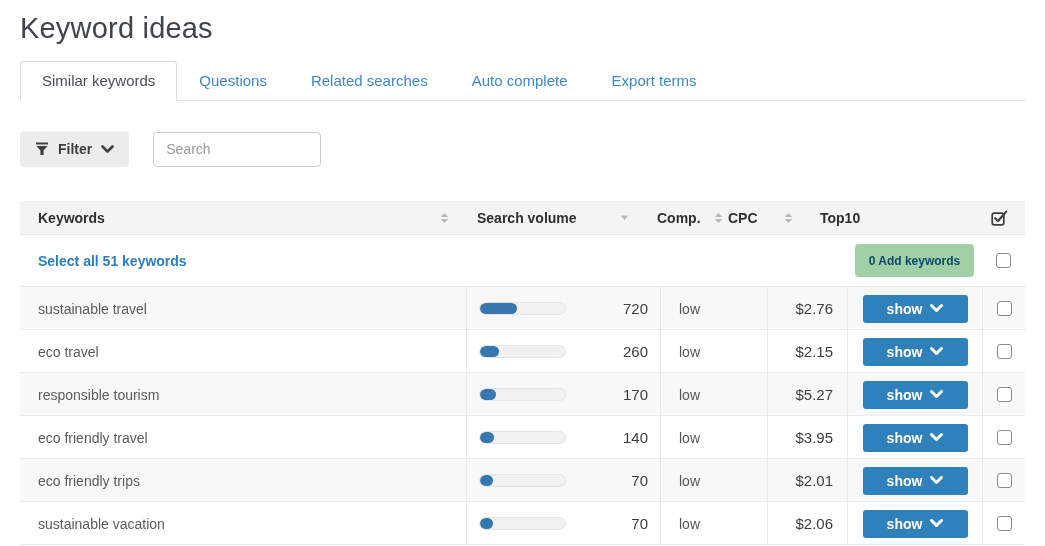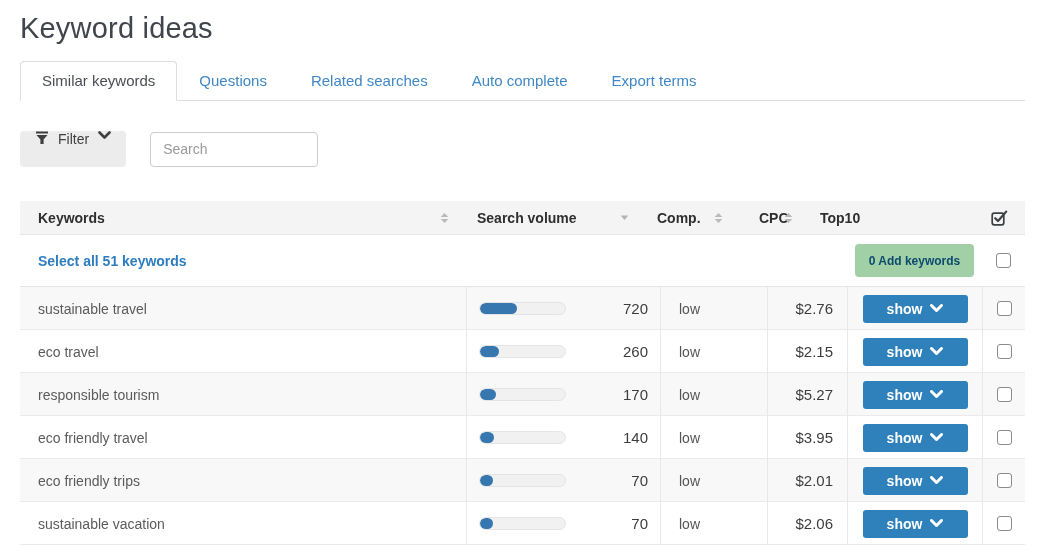--- a/index.html
+++ b/index.html
@@ -11,23 +11,23 @@
 
   
   .tabbar { margin-top:16px; display:flex; border-bottom:1px solid #ddd; }
   .tab { padding:10px 21px 11px; font-size:15px; color:#3f87c5; cursor:pointer;
     border:1px solid transparent; border-bottom:none; margin-bottom:-1px; }
   .tab.active { color:#4a4f54; background:#fff; border-color:#ddd;
     border-radius:4px 4px 0 0; border-bottom:1px solid #fff; }
 
   
   .toolbar { margin-top:30px; display:flex; align-items:center; }
-  .btn-gray { display:inline-flex; gap:9px; background:#ececec;
+  .btn-gray { display:inline-flex; align-items:center; gap:9px; background:#ececec;
     border:none; border-radius:4px; padding:0 15px; height:36px; font-size:14px;
-    font-weight:normal; color:#3f3f3f; cursor:pointer; font-family:inherit; }
+    font-weight:bold; color:#3f3f3f; cursor:pointer; font-family:inherit; }
   .search-input { margin-left:24px; width:168px; height:35px; border:1px solid #ccc;
     border-radius:4px; padding:0 12px; font-size:14px; color:#444; font-family:inherit; }
   .search-input::placeholder { color:#9a9a9a; }
   .toolbar-right { margin-left:auto; display:flex; align-items:center; gap:13px; }
   .per-page-label { font-size:14px; font-weight:bold; color:#3c3c3c; }
   .per-page-select { width:62px; height:33px; border:1px solid #ccc; border-radius:4px;
     display:flex; align-items:center; justify-content:space-between; padding:0 9px 0 13px;
     font-size:13px; font-weight:bold; color:#444; cursor:pointer; background:#fff; }
 
   
@@ -120,21 +120,21 @@
             <polygon points="0.7,0.5 8.3,0.5 4.5,5" fill="#b5b5b5"></polygon>
           </svg>
       </span>
       <span class="th" style="left:637px">Comp.</span>
       <span class="th sort" style="left:694px">
         <svg width="9" height="12" viewBox="0 0 9 12">
             <polygon points="4.5,1 8.3,5 0.7,5" fill="#b9b9b9"></polygon>
             <polygon points="0.7,7 8.3,7 4.5,11" fill="#b9b9b9"></polygon>
           </svg>
       </span>
-      <span class="th" style="left:739px">CPC</span>
+      <span class="th" style="left:708px">CPC</span>
       <span class="th sort" style="left:764px">
         <svg width="9" height="12" viewBox="0 0 9 12">
             <polygon points="4.5,1 8.3,5 0.7,5" fill="#b9b9b9"></polygon>
             <polygon points="0.7,7 8.3,7 4.5,11" fill="#b9b9b9"></polygon>
           </svg>
       </span>
       <span class="th" style="left:800px">Top10</span>
       <span class="th sort" style="left:971px">
         <svg width="17" height="16" viewBox="0 0 17 16">
           <rect x="1.2" y="3.2" width="11.6" height="11.6" rx="2" fill="none" stroke="#3c4043" stroke-width="1.7"></rect>

